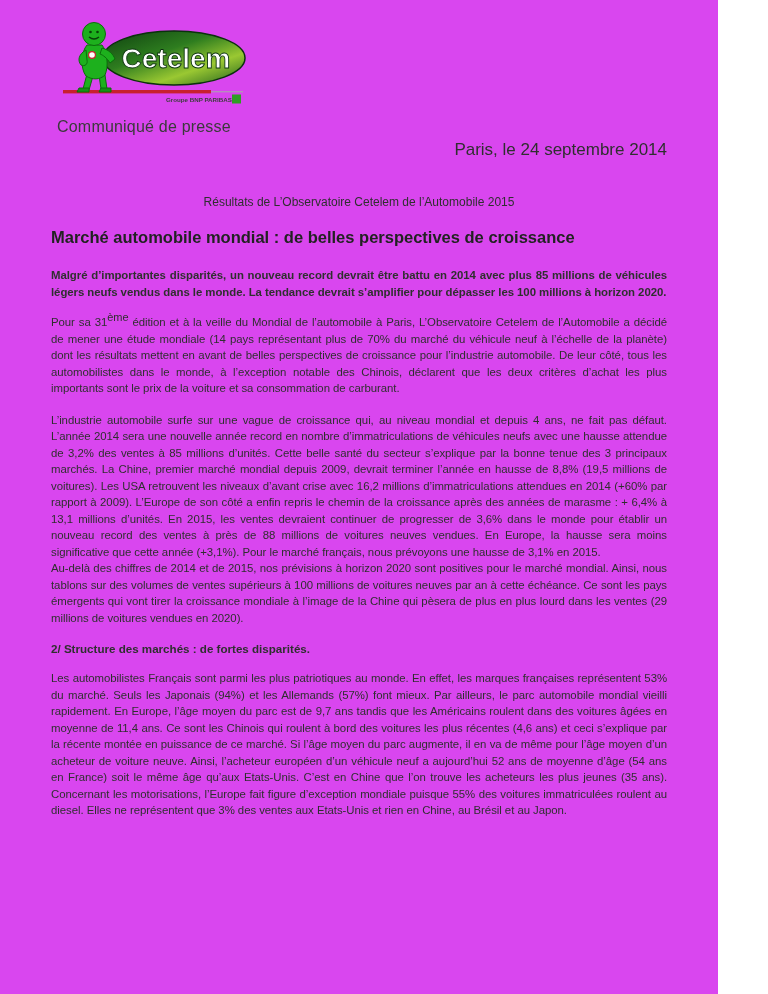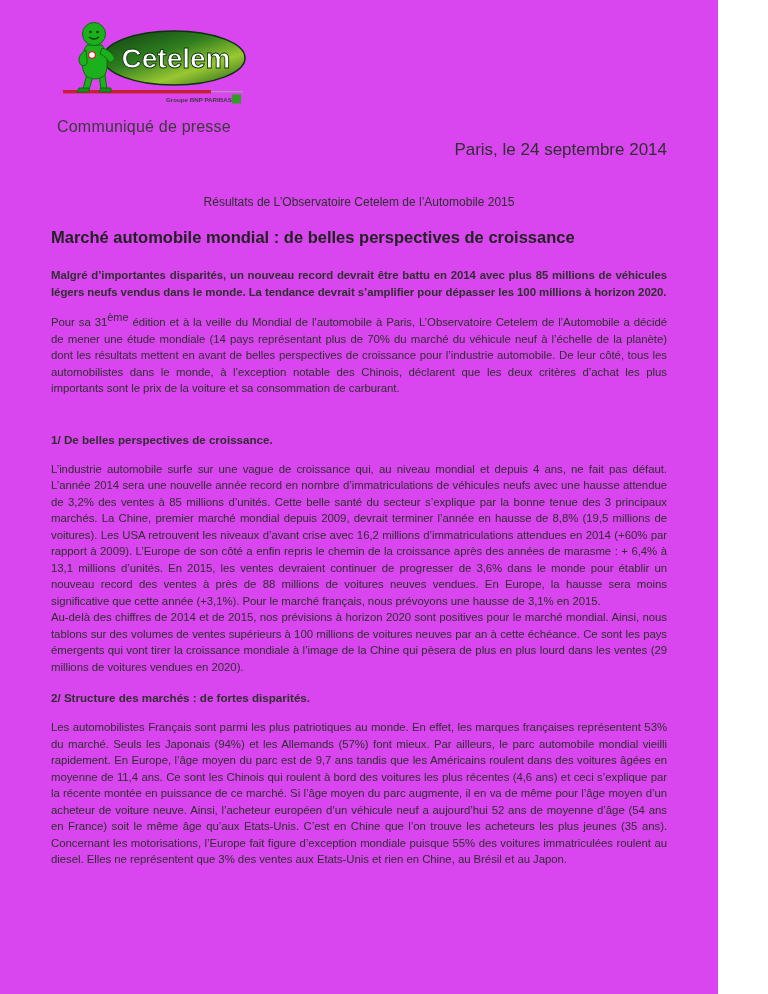--- a/index.html
+++ b/index.html
@@ -155,21 +155,20 @@
     <div>Résultats de L’Observatoire Cetelem de l’Automobile 2015</div>
   </div>
 
   <h1 class="main-title">Marché automobile mondial : de belles perspectives de croissance</h1>
 
   <p class="lead">Malgré d’importantes disparités, un nouveau record devrait être battu en 2014 avec plus 85 millions de véhicules légers neufs vendus dans le monde. La tendance devrait s’amplifier pour dépasser les 100 millions à horizon 2020.</p>
 
   <p class="body-para"><span>Pour sa 31</span><sup class="ed">ème</sup><span> édition et à la veille du Mondial de l’automobile à Paris, L’Observatoire Cetelem de l’Automobile a décidé de mener une étude mondiale (14 pays représentant plus de 70% du marché du véhicule neuf à l’échelle de la planète) dont les résultats mettent en avant de belles perspectives de croissance pour l’industrie automobile. De leur côté, tous les automobilistes dans le monde, à l’exception notable des Chinois, déclarent que les deux critères d’achat les plus importants sont le prix de la voiture et sa consommation de carburant.</span></p>
 
 
-  <div class="point-heading">1/ De belles perspectives de croissance.</div>
   <div class="point-para">
     <p>L’industrie automobile surfe sur une vague de croissance qui, au niveau mondial et depuis 4 ans, ne fait pas défaut. L’année 2014 sera une nouvelle année record en nombre d’immatriculations de véhicules neufs avec une hausse attendue de 3,2% des ventes à 85 millions d’unités. Cette belle santé du secteur s’explique par la bonne tenue des 3 principaux marchés. La Chine, premier marché mondial depuis 2009, devrait terminer l’année en hausse de 8,8% (19,5 millions de voitures). Les USA retrouvent les niveaux d’avant crise avec 16,2 millions d’immatriculations attendues en 2014 (+60% par rapport à 2009). L’Europe de son côté a enfin repris le chemin de la croissance après des années de marasme : + 6,4% à 13,1 millions d’unités. En 2015, les ventes devraient continuer de progresser de 3,6% dans le monde pour établir un nouveau record des ventes à près de 88 millions de voitures neuves vendues. En Europe, la hausse sera moins significative que cette année (+3,1%). Pour le marché français, nous prévoyons une hausse de 3,1% en 2015.</p>
     <p>Au-delà des chiffres de 2014 et de 2015, nos prévisions à horizon 2020 sont positives pour le marché mondial. Ainsi, nous tablons sur des volumes de ventes supérieurs à 100 millions de voitures neuves par an à cette échéance. Ce sont les pays émergents qui vont tirer la croissance mondiale à l’image de la Chine qui pèsera de plus en plus lourd dans les ventes (29 millions de voitures vendues en 2020).</p>
   </div>
 
   <div class="point-heading second">2/ Structure des marchés : de fortes disparités.</div>
   <div class="point-para">
     <p>Les automobilistes Français sont parmi les plus patriotiques au monde. En effet, les marques françaises représentent 53% du marché. Seuls les Japonais (94%) et les Allemands (57%) font mieux. Par ailleurs, le parc automobile mondial vieilli rapidement. En Europe, l’âge moyen du parc est de 9,7 ans tandis que les Américains roulent dans des voitures âgées en moyenne de 11,4 ans. Ce sont les Chinois qui roulent à bord des voitures les plus récentes (4,6 ans) et ceci s’explique par la récente montée en puissance de ce marché. Si l’âge moyen du parc augmente, il en va de même pour l’âge moyen d’un acheteur de voiture neuve. Ainsi, l’acheteur européen d’un véhicule neuf a aujourd’hui 52 ans de moyenne d’âge (54 ans en France) soit le même âge qu’aux Etats-Unis. C’est en Chine que l’on trouve les acheteurs les plus jeunes (35 ans). Concernant les motorisations, l’Europe fait figure d’exception mondiale puisque 55% des voitures immatriculées roulent au diesel. Elles ne représentent que 3% des ventes aux Etats-Unis et rien en Chine, au Brésil et au Japon.</p>
   </div>
 

